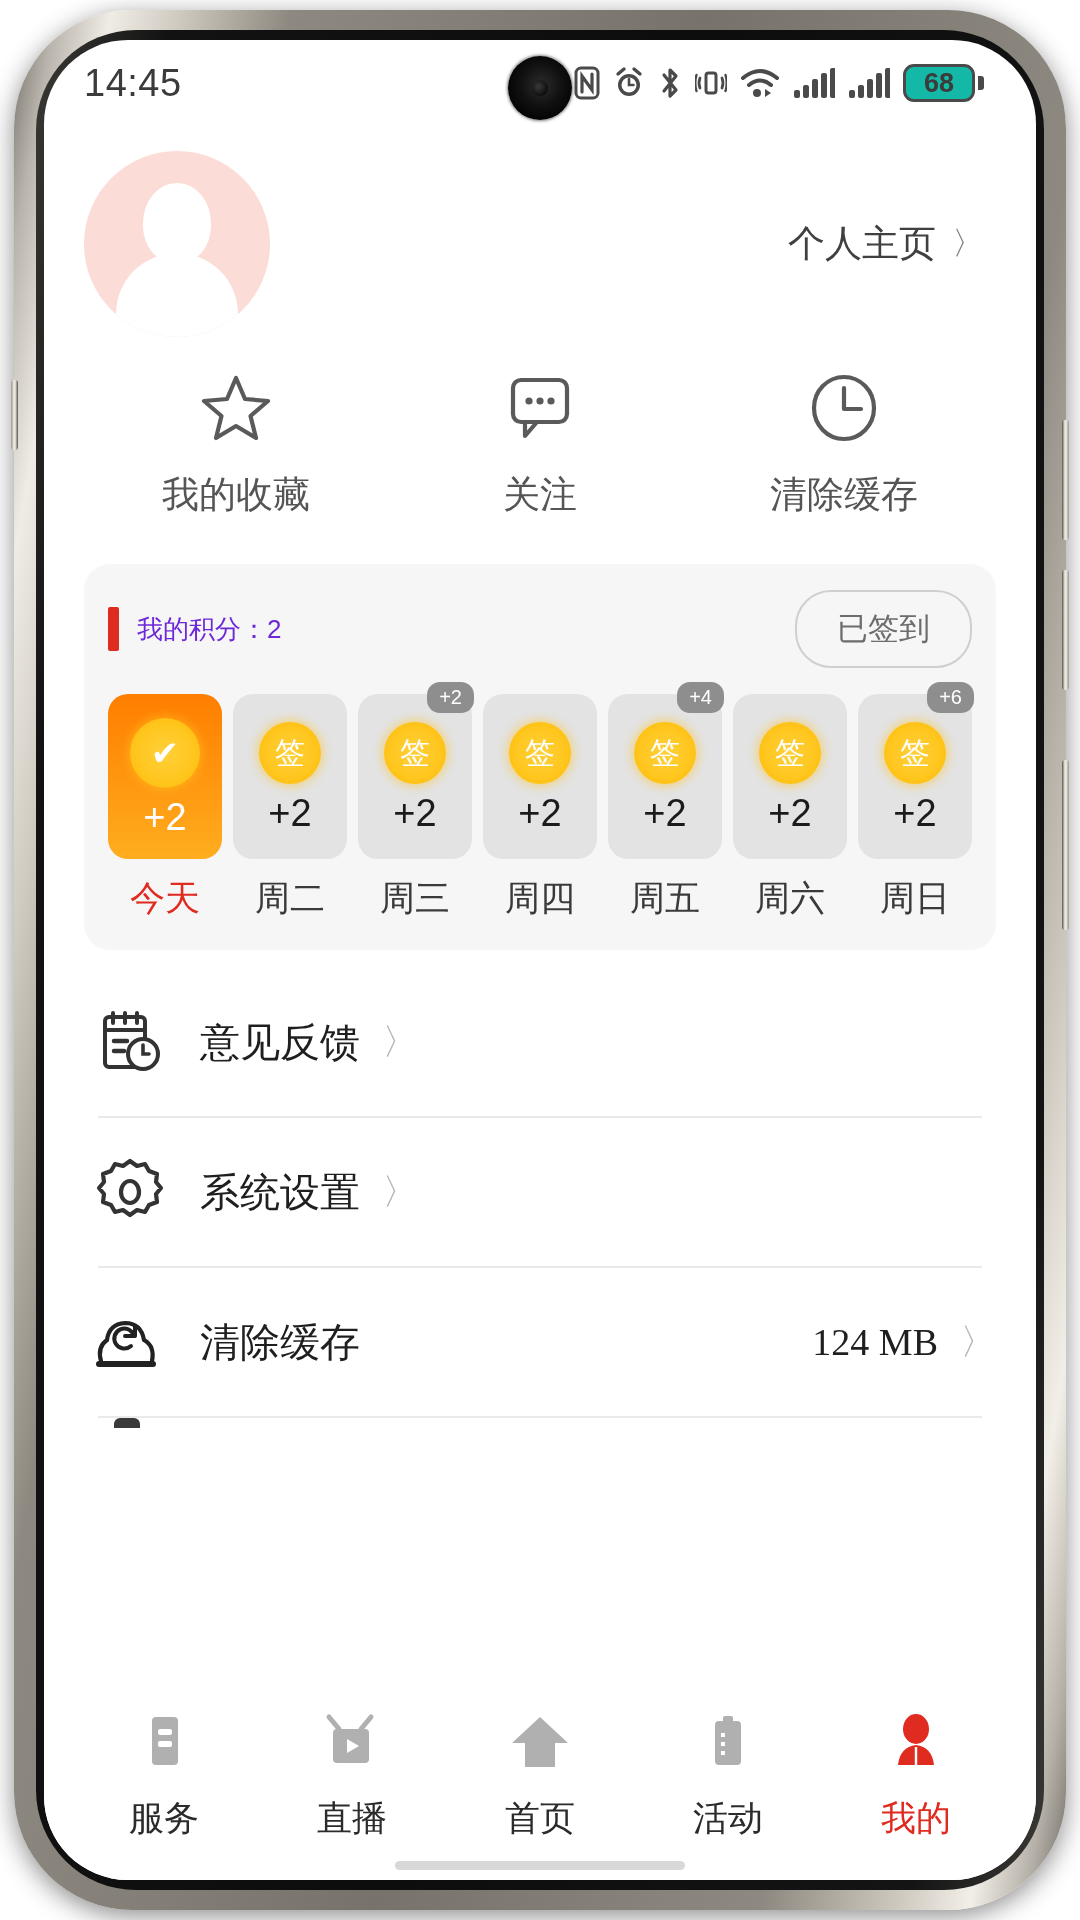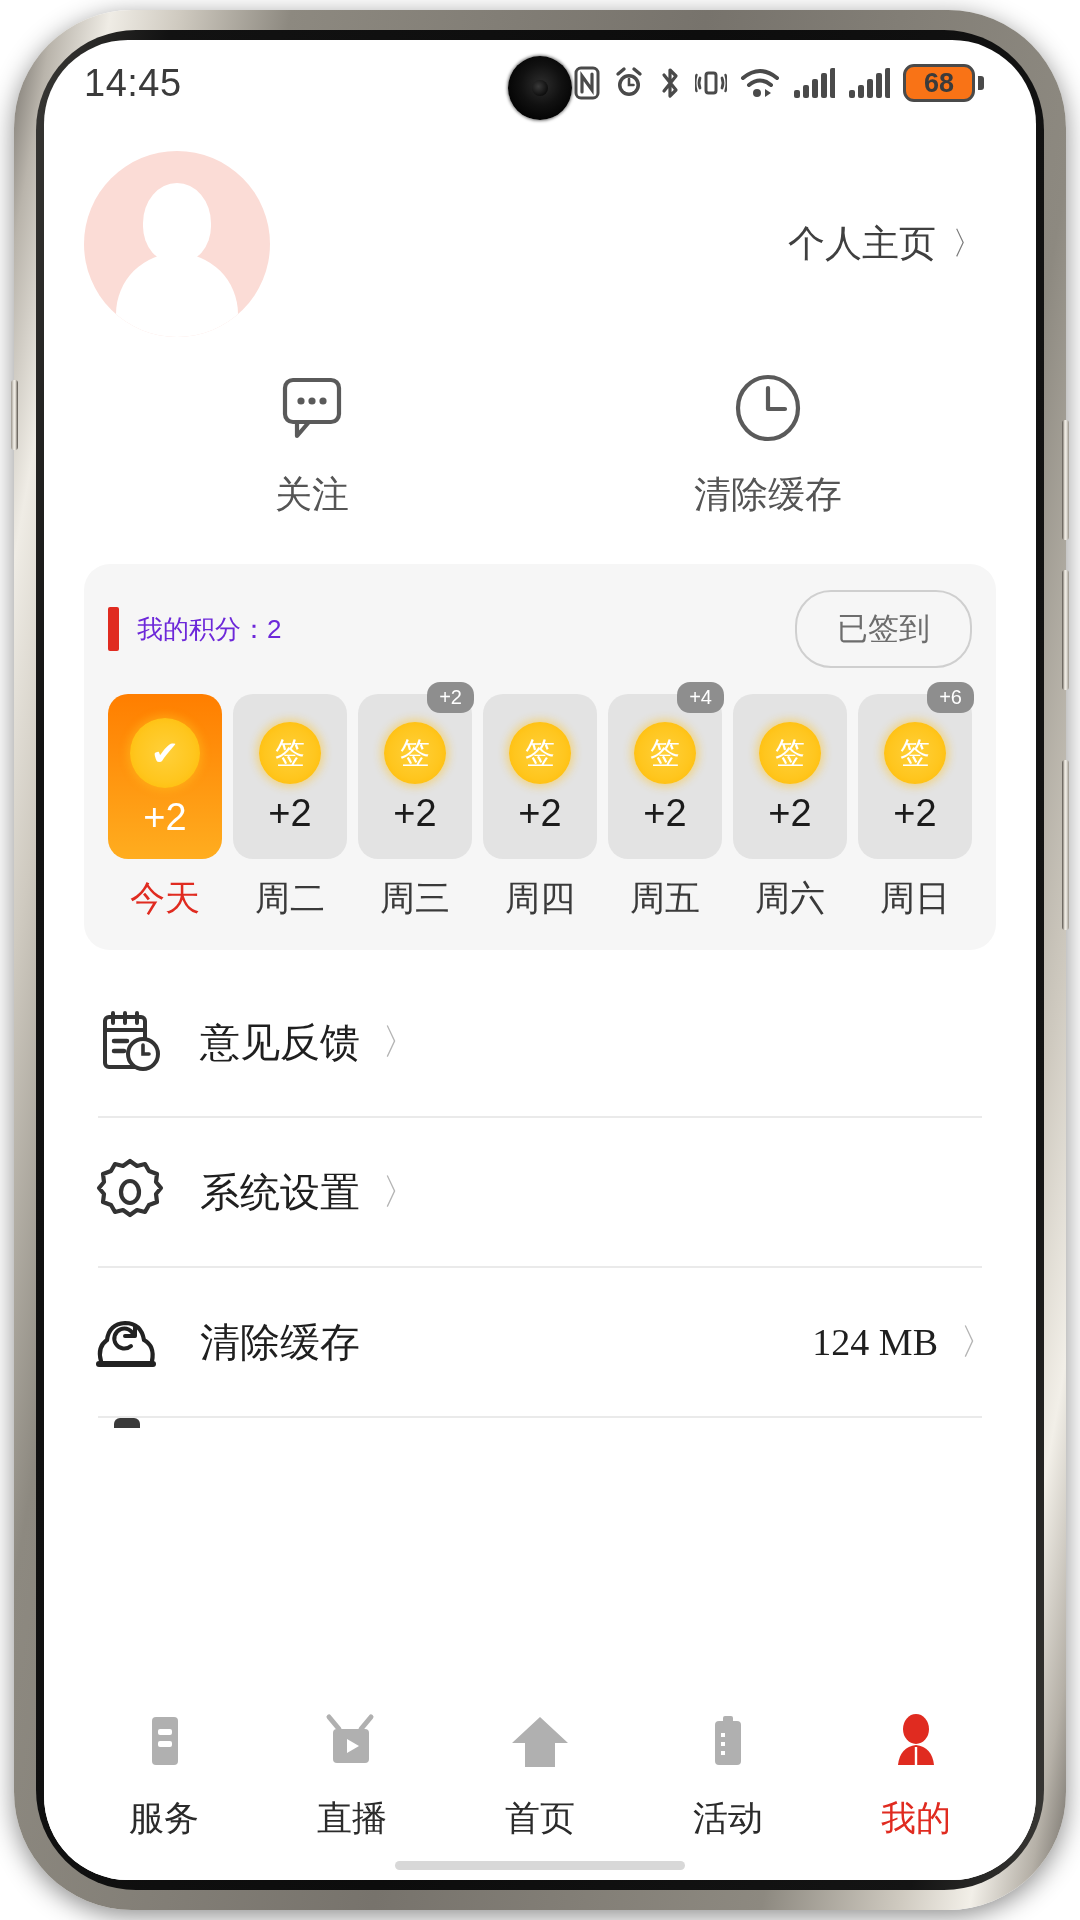--- a/index.html
+++ b/index.html
@@ -60,21 +60,21 @@
   .punchhole::after{
     content:""; position:absolute; left:50%; top:50%;
     width:16px;height:16px;margin:-8px 0 0 -8px;border-radius:50%;
     background:radial-gradient(circle at 40% 40%, #3a3a3a, #080808 80%);
   }
   .battery{
     display:flex; align-items:center; gap:3px;
   }
   .batt-body{
     width:72px; height:38px; border:3px solid #4a4a4a; border-radius:11px;
-    background:#f97316; display:flex; align-items:center; justify-content:center;
+    background:#14b8a6; display:flex; align-items:center; justify-content:center;
   }
   .batt-num{ font-size:27px; color:#3b3b3b; font-weight:600; line-height:1; }
   .batt-cap{ width:6px; height:14px; background:#4a4a4a; border-radius:0 3px 3px 0; }
 
   
   .profile{
     display:flex; align-items:center; padding:26px 52px 0 40px; height:210px;
   }
   .avatar{
     width:186px; height:186px; border-radius:50%;
@@ -258,20 +258,28 @@
       <div class="head"></div>
         <div class="body"></div>
     </div>
     <div class="home-link">
       <span class="txt">个人主页</span>
       <span class="chev">〉</span>
     </div>
   </div>
 
   <div class="quick">
+    <div class="quick-item">
+      <span>
+        <svg width="76" height="72" viewBox="0 0 76 72">
+            <path d="M38 6 L47 27 L70 29 L52.5 44 L58 66 L38 54 L18 66 L23.5 44 L6 29 L29 27 Z" fill="none" stroke="#5a5a5a" stroke-width="4.2" stroke-linejoin="round"></path>
+          </svg>
+      </span>
+      <span class="quick-label">我的收藏</span>
+    </div>
     <div class="quick-item">
       <span>
         <svg width="70" height="72" viewBox="0 0 70 72">
             <rect x="8" y="8" width="54" height="42" rx="8" fill="none" stroke="#5a5a5a" stroke-width="4.2"></rect>
             <path d="M20 50 L20 64 L32 50" fill="none" stroke="#5a5a5a" stroke-width="4.2" stroke-linejoin="round"></path>
             <circle cx="24" cy="29" r="3.6" fill="#5a5a5a"></circle>
             <circle cx="35" cy="29" r="3.6" fill="#5a5a5a"></circle>
             <circle cx="46" cy="29" r="3.6" fill="#5a5a5a"></circle>
           </svg>
       </span>

